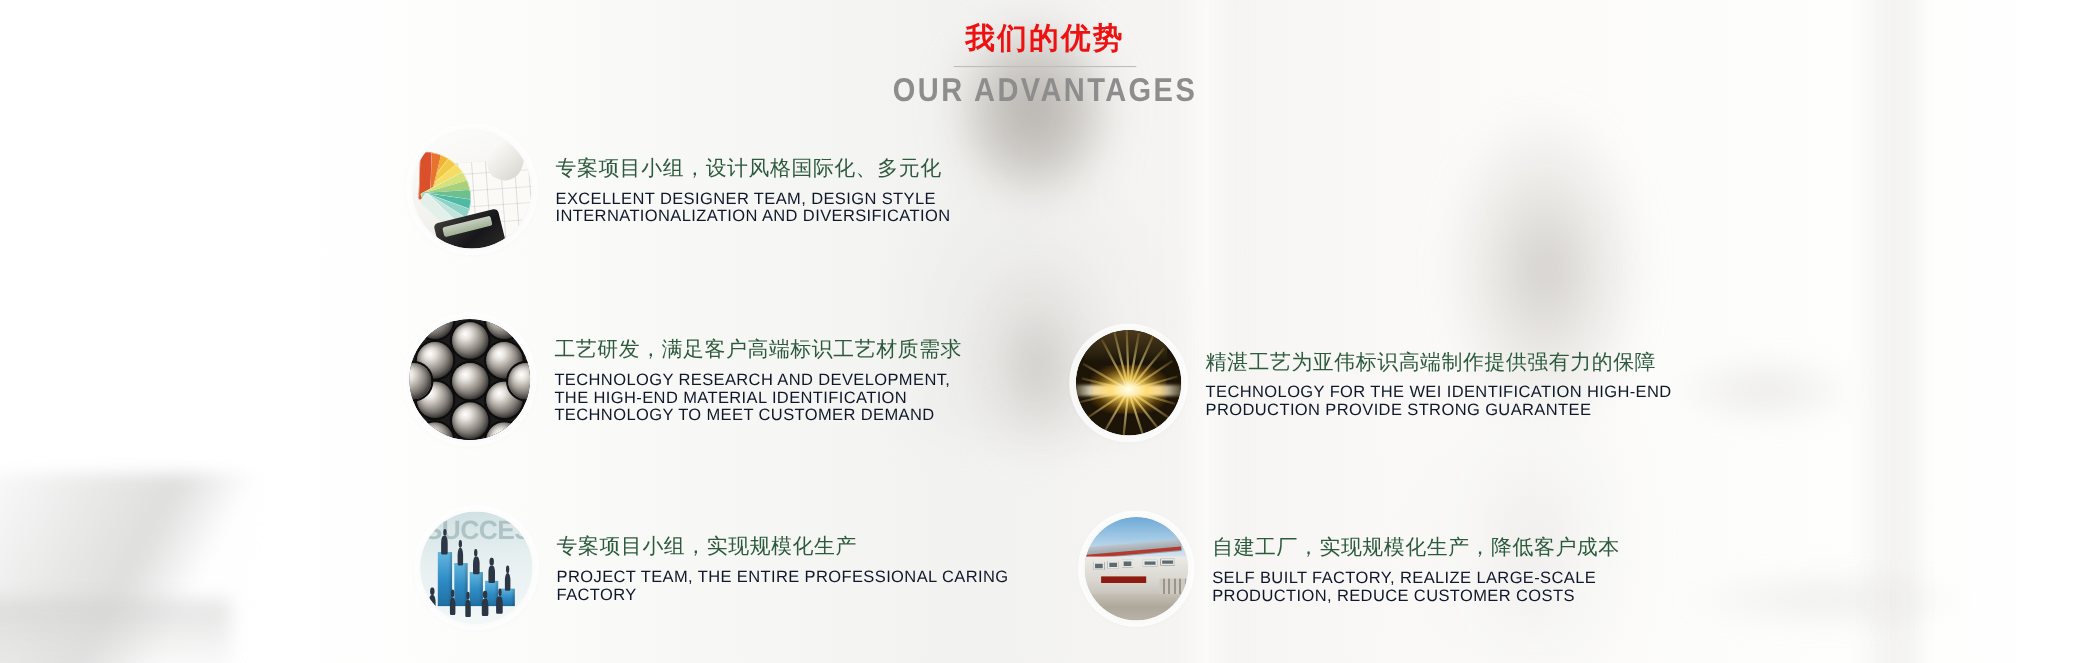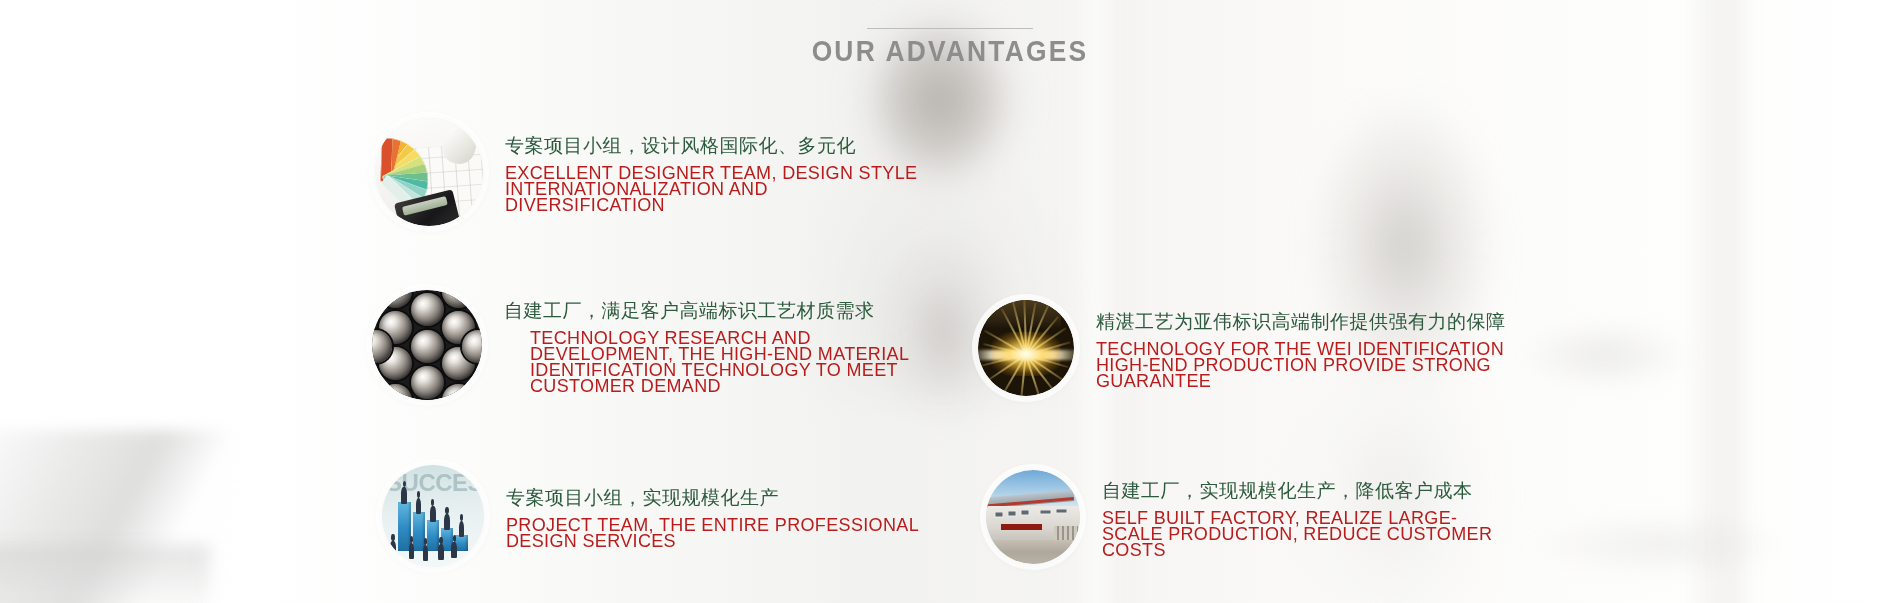--- a/index.html
+++ b/index.html
@@ -186,23 +186,23 @@
     font-size: 19px;
     font-weight: 500;
     line-height: 26px;
     color: #2c5a3c;
     letter-spacing: 0.5px;
     white-space: nowrap;
     font-family: "DejaVu Sans", "Liberation Sans", sans-serif;
   }
   .feature-sub {
     margin-top: 7px;
-    font-size: 18px;
+    font-size: 15px;
     line-height: 16px;
-    color: #b91c1c;
+    color: #0f172a;
     letter-spacing: 0.35px;
     max-width: 420px;
     font-family: "Liberation Sans", sans-serif;
   }
 
   
   .art-swatch { position:absolute; inset:0; background:
       linear-gradient(160deg,#fdfdfc 0%,#f4f3ef 55%,#e9e7e0 100%); }
   .art-swatch .bp {
     position:absolute; left:28%; top:26%; width:86%; height:80%;
@@ -339,20 +339,21 @@
     <div class="bg-person-a"></div>
     <div class="bg-person-a-neck"></div>
     <div class="bg-person-b"></div>
     <div class="bg-laptop"></div>
     <div class="bg-desk"></div>
     <div class="bg-blob-1"></div>
     <div class="bg-blob-2"></div>
   </div>
 
   <div class="heading">
+    <div class="heading-cn">我们的优势</div>
     <div class="heading-rule"></div>
     <div class="heading-en">OUR ADVANTAGES</div>
   </div>
 
   <div class="feature" style="left:375px; top:118px;">
     <div class="feature-circle" style="width:108px;height:108px;">
       <div class="photo">
         <div class="art-swatch">
           <div class="bp"></div>
           <div class="roll"></div>
@@ -394,22 +395,22 @@
           <i style="left:-12%; top:36%; width:30%; height:30%;"></i>
           <i style="left:82%;  top:36%; width:30%; height:30%;"></i>
           <i style="left:6%;  top:-14%; width:30%; height:30%;"></i>
           <i style="left:64%; top:-14%; width:30%; height:30%;"></i>
           <i style="left:6%;  top:85%; width:30%; height:30%;"></i>
           <i style="left:64%; top:85%; width:30%; height:30%;"></i>
         </div>
       </div>
     </div>
     <div class="feature-text">
-      <div class="feature-title">自建工厂，满足客户高端标识工艺材质需求</div>
-      <div class="feature-sub" style="max-width:380px;margin-left:26px;">TECHNOLOGY RESEARCH AND DEVELOPMENT, THE HIGH-END MATERIAL IDENTIFICATION TECHNOLOGY TO MEET CUSTOMER DEMAND</div>
+      <div class="feature-title">工艺研发，满足客户高端标识工艺材质需求</div>
+      <div class="feature-sub" style="max-width:380px;">TECHNOLOGY RESEARCH AND DEVELOPMENT, THE HIGH-END MATERIAL IDENTIFICATION TECHNOLOGY TO MEET CUSTOMER DEMAND</div>
     </div>
   </div>
 
   <div class="feature" style="left:382px; top:465px;">
     <div class="feature-circle" style="width:102px;height:102px;">
       <div class="photo">
         <div class="art-success">
           <div class="word">SUCCESS</div>
           <div class="bar" style="left:16%; width:12%; height:48%;"></div>
           <div class="bar" style="left:30%; width:12%; height:38%;"></div>
@@ -424,21 +425,21 @@
           <div class="man" style="left:8%;  bottom:10%; height:16%;"></div>
           <div class="man" style="left:26%; bottom:8%;  height:16%;"></div>
           <div class="man" style="left:40%; bottom:6%;  height:16%;"></div>
           <div class="man" style="left:55%; bottom:7%;  height:16%;"></div>
           <div class="man" style="left:68%; bottom:9%;  height:16%;"></div>
         </div>
       </div>
     </div>
     <div class="feature-text">
       <div class="feature-title">专案项目小组，实现规模化生产</div>
-      <div class="feature-sub">PROJECT TEAM, THE ENTIRE PROFESSIONAL DESIGN SERVICES</div>
+      <div class="feature-sub">PROJECT TEAM, THE ENTIRE PROFESSIONAL CARING FACTORY</div>
     </div>
   </div>
 
   <div class="feature" style="left:986px; top:470px;">
     <div class="feature-circle" style="width:94px;height:94px;">
       <div class="photo">
         <div class="art-factory">
           <div class="sky"></div>
           <div class="roof"></div>
           <div class="stripe"></div>

